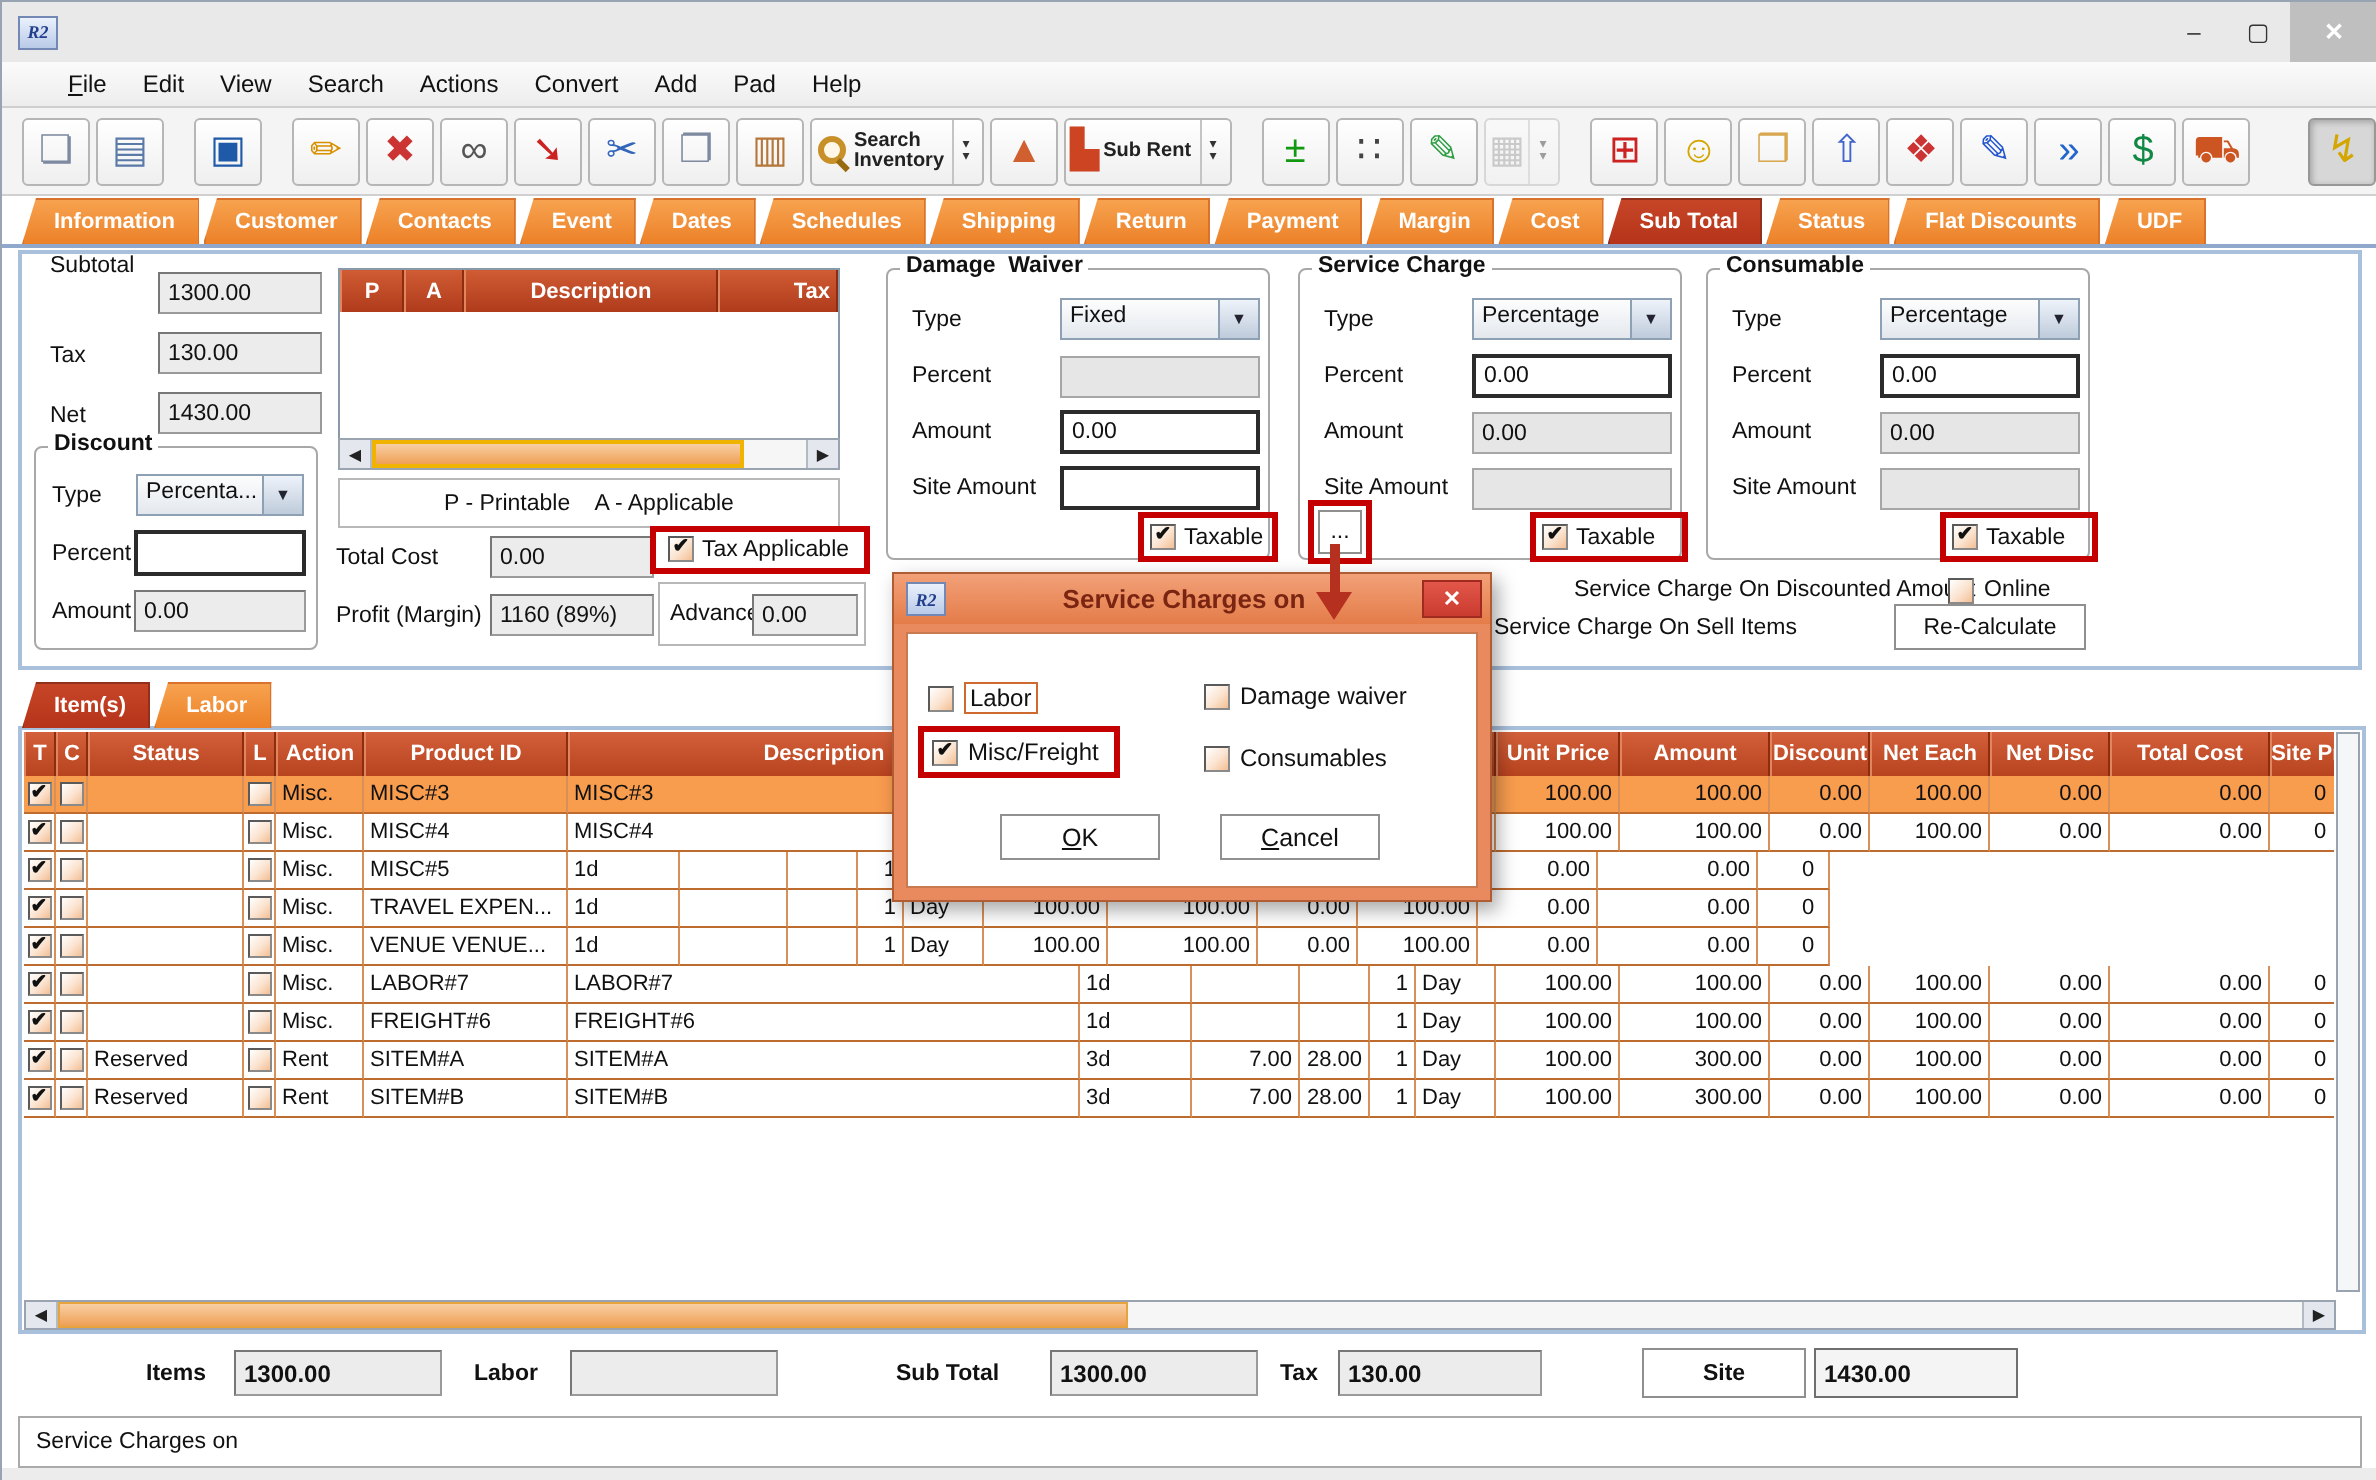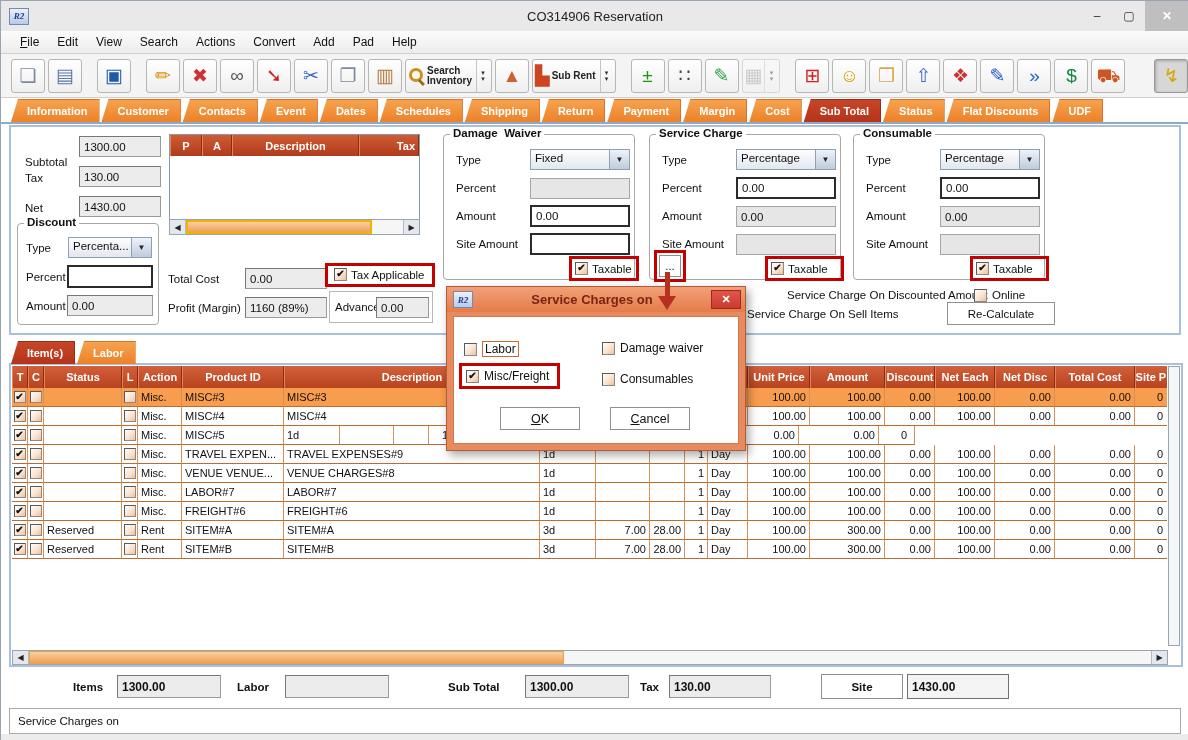--- a/index.html
+++ b/index.html
@@ -7,21 +7,21 @@
   .lbl{position:absolute;font-size:11.5px;color:#111;white-space:nowrap;}
   .lbl.b{font-weight:700;}
   
   #titlebar{position:absolute;left:0;top:0;width:100%;height:30px;background:#e9e9e9;display:flex;align-items:center;border-bottom:1px solid #d4d4d4;}
   .app-icon{width:18px;height:15px;margin-left:8px;background:linear-gradient(#eaf1fc,#b9cae8);border:1px solid #7388b4;color:#23408c;font:italic bold 9px "Liberation Serif",serif;display:flex;align-items:center;justify-content:center;flex:none;}
   #wtitle{position:absolute;left:0;right:0;text-align:center;font-size:13px;color:#222;pointer-events:none;}
   #winctls{margin-left:auto;display:flex;height:100%;}
   .winctl{width:32px;height:100%;display:flex;align-items:center;justify-content:center;font-size:12px;color:#333;}
   .winctl.close{width:44px;background:#bfbfbf;color:#fff;font-weight:700;}
   
-  #menubar{position:absolute;left:0;top:30px;width:100%;height:23px;background:linear-gradient(#fbfbfb,#ededed);border-bottom:1px solid #cfcfcf;display:flex;align-items:center;padding-left:10px;box-sizing:border-box;}
+  #menubar{position:absolute;left:0;top:30px;width:100%;height:23px;background:linear-gradient(#fbfbfb,#ededed);border-bottom:1px solid #cfcfcf;display:flex;align-items:center;padding-left:24px;box-sizing:border-box;}
   .menu-item{padding:3px 9px;font-size:12px;color:#111;}
   
   #toolbar{position:absolute;left:0;top:53px;width:100%;height:44px;background:#f4f4f4;border-bottom:1px solid #d0d0d0;display:flex;align-items:center;padding:0 12px 0 10px;box-sizing:border-box;}
   .tb-btn{height:34px;min-width:34px;background:linear-gradient(#ffffff,#efefef);border:1px solid #b6b6b6;border-radius:3px;margin-right:3px;display:flex;align-items:center;justify-content:center;box-sizing:border-box;padding:0 2px;flex:none;}
   .tb-glyph{font-size:19px;line-height:1;}
   .tb-btn.pressed{background:#d7d7d7;border-color:#979797;box-shadow:inset 1px 1px 3px rgba(0,0,0,.25);}
   .tb-btn.disabled{opacity:.45;}
   .tb-gap{width:12px;flex:none;}
   .tb-gap.wide{width:26px;}
   .tb-lbl{font-size:10px;font-weight:700;line-height:10px;color:#222;text-align:left;padding:0 2px;}
@@ -98,21 +98,20 @@
   .anno{position:absolute;border:3px solid #c40000;z-index:30;pointer-events:none;box-sizing:border-box;}
   #anno-arrow{position:absolute;left:653px;top:271px;z-index:60;pointer-events:none;}
 </style>
 </head>
 <body>
 
 <div id="app">
 
   <div id="titlebar">
     <span class="app-icon">R2</span>
-    <span id="wtitle">CO314906 Reservation</span>
     <span id="winctls">
       <span class="winctl">–</span>
       <span class="winctl">▢</span>
       <span class="winctl close">✕</span>
     </span>
   </div>
 
   <div id="menubar">
       <div class="menu-item"><u>F</u>ile</div>
       <div class="menu-item">Edit</div>
@@ -239,21 +238,21 @@
       <div class="tab">Margin</div>
       <div class="tab">Cost</div>
       <div class="tab selected">Sub Total</div>
       <div class="tab">Status</div>
       <div class="tab">Flat Discounts</div>
       <div class="tab">UDF</div>
     </div>
 
   <div id="mainpanel"></div>
 
-  <span class="lbl" style="left:24px;top:155px">Subtotal</span>
+  <span class="lbl" style="left:24px;top:126px">Subtotal</span>
   <div class="fld" style="left:78px;top:135px;width:82px;height:21px">1300.00</div>
   <span class="lbl" style="left:24px;top:171px">Tax</span>
   <div class="fld" style="left:78px;top:165px;width:82px;height:21px">130.00</div>
   <span class="lbl" style="left:24px;top:201px">Net</span>
   <div class="fld" style="left:78px;top:195px;width:82px;height:21px">1430.00</div>
 
   <div class="fs" style="left:16px;top:222px;width:142px;height:102px">
     <span class="legend">Discount</span>
     <span class="lbl" style="left:8px;top:18px">Type</span>
     <span class="combo" style="left:50px;top:13px;width:84px">
@@ -273,20 +272,21 @@
         <span class="tgh" style="width: 127px;">Description</span>
         <span class="tgh" style="width: 60px; justify-content: flex-end; padding-right: 3px; box-sizing: border-box;">Tax</span>
       </div>
   </div>
   <div class="sb-h" style="left:168px;top:218px;width:251px;height:16px">
     <span class="sb-btn">◀</span>
     <span class="sb-thumb focus" style="width:186px"></span>
     <span class="sb-track"></span>
     <span class="sb-btn">▶</span>
   </div>
+  <div class="notebox" style="left:168px;top:238px;width:251px;height:25px">P - Printable    A - Applicable</div>
 
   <span class="lbl" style="left:167px;top:272px">Total Cost</span>
   <div class="fld" style="left:244px;top:267px;width:82px;height:21px">0.00</div>
   <span class="lbl" style="left:167px;top:301px">Profit (Margin)</span>
   <div class="fld" style="left:244px;top:296px;width:82px;height:21px">1160 (89%)</div>
 
   <span class="cb checked" style="left:333px;top:267px"></span>
   <span class="lbl" style="left:350px;top:268px">Tax Applicable</span>
 
   <div style="position:absolute;left:328px;top:290px;width:104px;height:32px;border:1px solid #b8b8b8;box-sizing:border-box">
@@ -345,21 +345,21 @@
   </div>
   <span class="cb checked" style="left:975px;top:261px"></span>
   <span class="lbl" style="left:992px;top:262px">Taxable</span>
 
   <span class="cb" style="left:728px;top:288px"></span>
   <span class="lbl" style="left:786px;top:288px">Service Charge On Discounted Amount</span>
   <span class="cb" style="left:973px;top:288px"></span>
   <span class="lbl" style="left:991px;top:288px">Online</span>
   <span class="cb" style="left:728px;top:307px"></span>
   <span class="lbl" style="left:746px;top:307px">Service Charge On Sell Items</span>
-  <div class="pushbtn" style="left:946px;top:301px;width:108px;height:23px">Re-Calculate</div>
+  <div class="pushbtn" style="left:946px;top:301px;width:96px;height:23px">Re-Calculate</div>
 
   <div id="itemframe"></div>
   <div id="itemtabs">
       <div class="tab selected">Item(s)</div>
       <div class="tab">Labor</div>
     </div>
   <div id="itbl-head">
       <span class="th" style="width: 16px;">T</span>
       <span class="th" style="width: 16px;">C</span>
       <span class="th" style="width: 78px;">Status</span>
@@ -467,21 +467,20 @@
         </span>
         <span class="td center" style="width: 16px;">
           <span class="cb inline" style="width: 12px; height: 12px;"></span>
         </span>
         <span class="td" style="width: 78px;"></span>
         <span class="td center" style="width: 16px;">
           <span class="cb inline" style="width: 12px; height: 12px;"></span>
         </span>
         <span class="td" style="width: 44px;">Misc.</span>
         <span class="td" style="width: 102px;">TRAVEL EXPEN...</span>
-        <span class="td" style="width: 256px;">TRAVEL EXPENSES#9</span>
         <span class="td" style="width: 56px;">1d</span>
         <span class="td right" style="width: 54px;"></span>
         <span class="td right" style="width: 35px;"></span>
         <span class="td right" style="width: 23px;">1</span>
         <span class="td" style="width: 40px;">Day</span>
         <span class="td right" style="width: 62px;">100.00</span>
         <span class="td right" style="width: 75px;">100.00</span>
         <span class="td right" style="width: 50px;">0.00</span>
         <span class="td right" style="width: 60px;">100.00</span>
         <span class="td right" style="width: 60px;">0.00</span>
@@ -494,21 +493,20 @@
         </span>
         <span class="td center" style="width: 16px;">
           <span class="cb inline" style="width: 12px; height: 12px;"></span>
         </span>
         <span class="td" style="width: 78px;"></span>
         <span class="td center" style="width: 16px;">
           <span class="cb inline" style="width: 12px; height: 12px;"></span>
         </span>
         <span class="td" style="width: 44px;">Misc.</span>
         <span class="td" style="width: 102px;">VENUE VENUE...</span>
-        <span class="td" style="width: 256px;">VENUE CHARGES#8</span>
         <span class="td" style="width: 56px;">1d</span>
         <span class="td right" style="width: 54px;"></span>
         <span class="td right" style="width: 35px;"></span>
         <span class="td right" style="width: 23px;">1</span>
         <span class="td" style="width: 40px;">Day</span>
         <span class="td right" style="width: 62px;">100.00</span>
         <span class="td right" style="width: 75px;">100.00</span>
         <span class="td right" style="width: 50px;">0.00</span>
         <span class="td right" style="width: 60px;">100.00</span>
         <span class="td right" style="width: 60px;">0.00</span>

